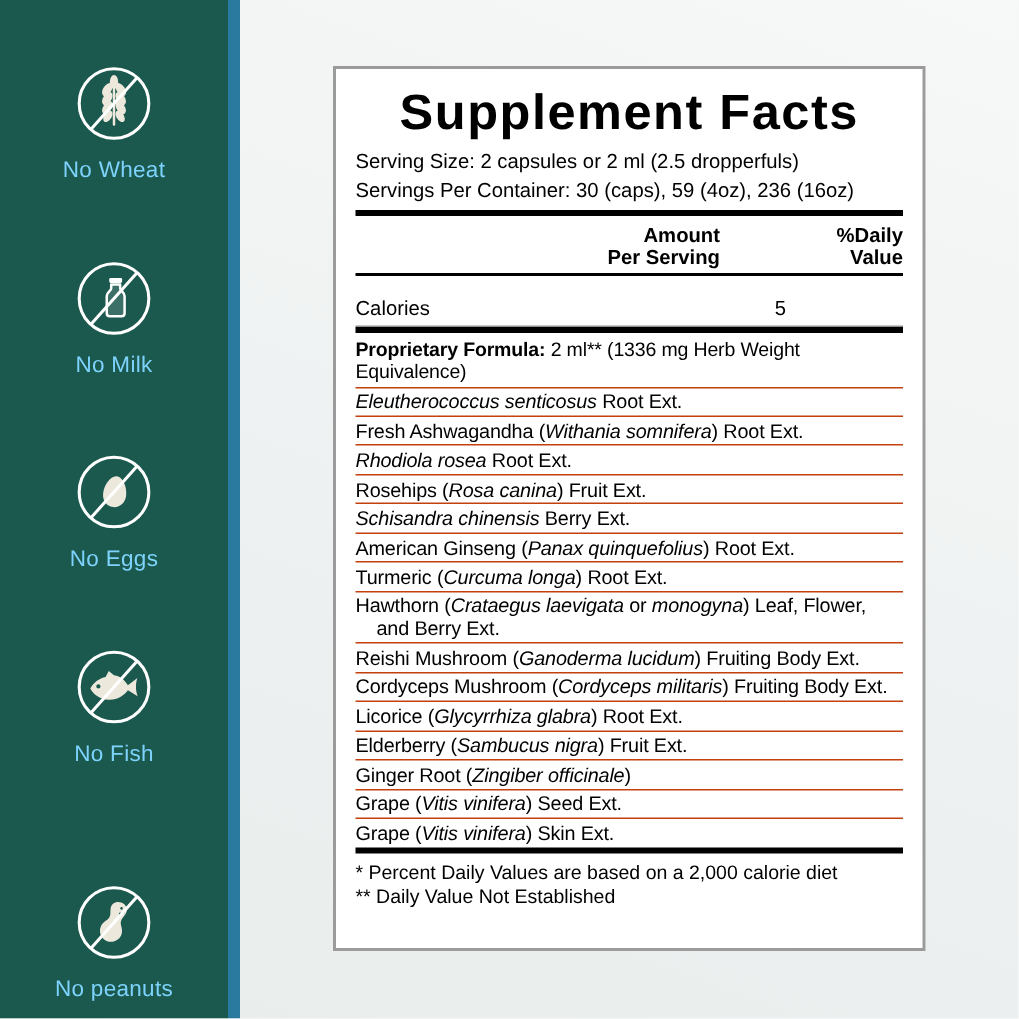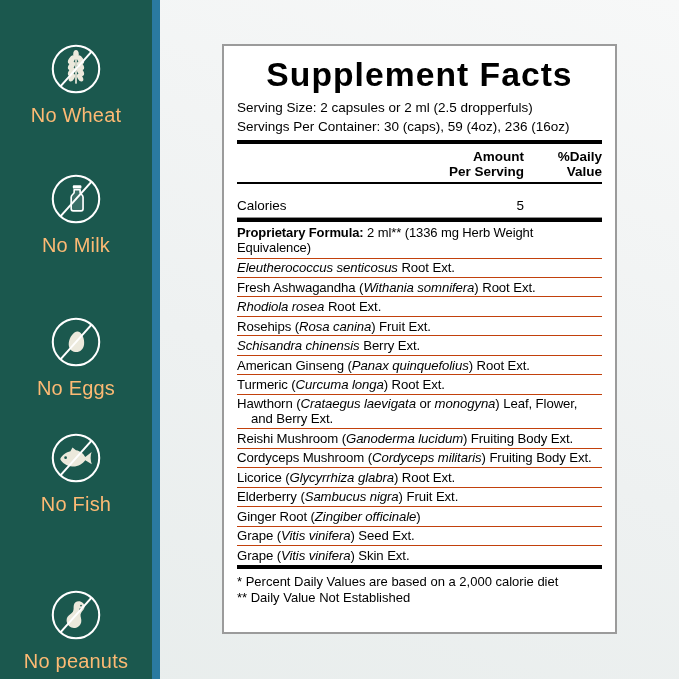--- a/index.html
+++ b/index.html
@@ -12,33 +12,33 @@
   *{margin:0;padding:0;box-sizing:border-box;}
   html,body{width:679px;height:679px;overflow:hidden;}
   body{font-family:"Liberation Sans",sans-serif;background:#eef1f1;}
   .stage{position:relative;width:679px;height:679px;background:linear-gradient(200deg,#f7f8f8 0%,#eef1f1 55%,#e8edec 100%);}
 
   
   .sidebar{position:absolute;left:0;top:0;width:152px;height:679px;background:var(--sidebar-bg);}
   .stripe{position:absolute;left:152px;top:0;width:8px;height:679px;background:var(--accent);}
   .allergen{position:absolute;left:0;width:152px;text-align:center;color:#fff;}
   .allergen .ic{display:inline-block;width:52px;height:52px;}
-  .allergen .lbl{margin-top:5px;font-size:20px;font-weight:500;letter-spacing:.2px;color:#fdba74;}
-  .a1{top:43px}.a2{top:173px}.a3{top:316px}.a4{top:432px}.a5{top:589px}
+  .allergen .lbl{margin-top:5px;font-size:15px;font-weight:500;letter-spacing:.2px;color:#7dd3fc;}
+  .a1{top:43px}.a2{top:173px}.a3{top:302px}.a4{top:432px}.a5{top:589px}
 
   
   .panel{position:absolute;left:222px;top:44px;width:395px;height:590px;background:#fff;
          border:2px solid var(--panel-border);padding:0 13px;color:var(--ink);}
   .title{margin-top:12px;text-align:center;font-size:33px;font-weight:bold;letter-spacing:1px;
          line-height:34px;transform:scaleX(1.02);transform-origin:center;}
   .serving{margin-top:6px;font-size:13.5px;line-height:19px;}
   .bar{height:4px;background:#000;margin-top:4px;}
   .rule2{height:2px;background:#000;}
   .hair{border-top:1px solid #8f8f8f;}
-  .cols{display:flex;align-items:flex-end;margin:5px 0 3px;}
+  .cols{display:flex;align-items:flex-end;margin:5px 0 3px;gap:44px;}
   .cols .sp{flex:1;}
   .colhead{font-size:13.5px;font-weight:bold;line-height:15px;text-align:right;white-space:pre-line;}
   .col-amt{width:85px;}
   .col-dv{width:78px;}
   .nrow{display:flex;font-size:13.5px;line-height:16px;padding:2px 0 3px;margin-top:12px;}
   .nrow .nm{flex:1;}
   .nrow .amt{width:85px;text-align:right;}
   .nrow .dv{width:78px;text-align:right;}
   .prop{font-size:13px;line-height:15px;padding:3px 0 2.5px;letter-spacing:-.1px;}
   .prop b{font-weight:bold;text-align:center;}

